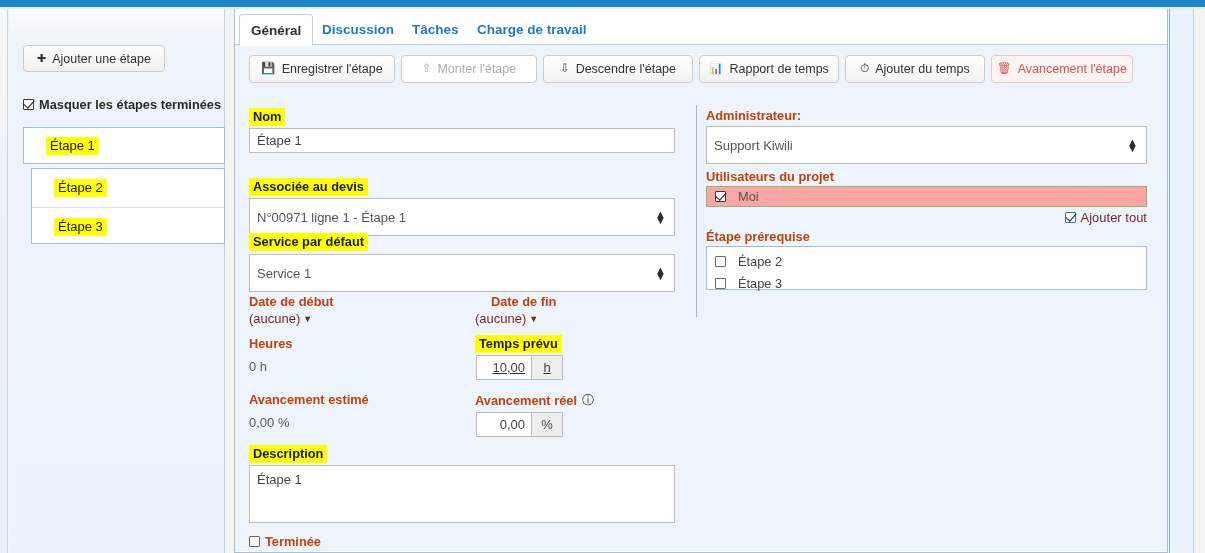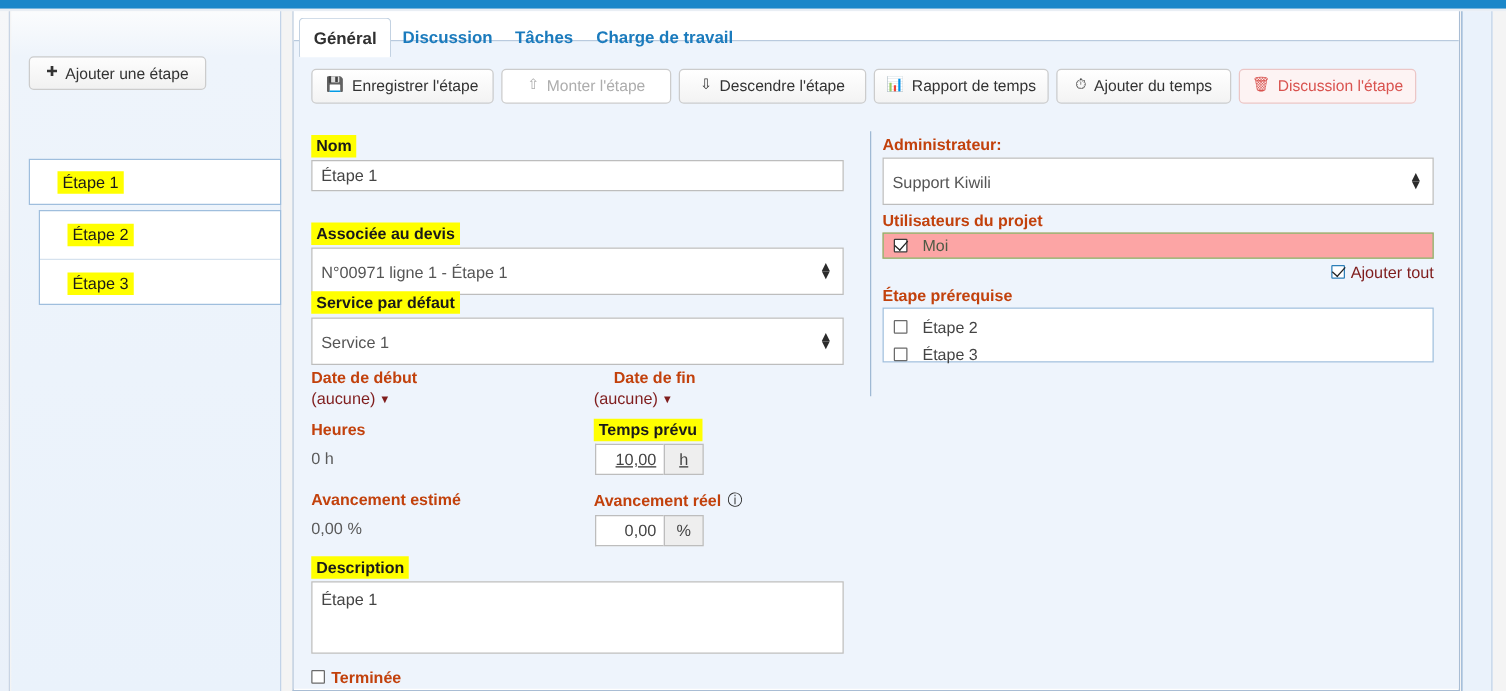--- a/index.html
+++ b/index.html
@@ -89,21 +89,21 @@
     position: absolute; left: 234px; top: 9px; width: 934px; height: 544px;
     background: #ffffff; border: 1px solid #a9bdd4; border-top: none;
   }
   .main-inner {
     position: absolute; left: 0; top: 0; width: 932px; height: 542px;
     background: #eef4fc;
   }
 
   
   .tabstrip {
-    position: absolute; left: 0; top: 0; width: 932px; height: 24px;
+    position: absolute; left: 0; top: 0; width: 932px; height: 36px;
     background: #ffffff;
     border-bottom: 1px solid #b9cade;
   }
   .tab {
     position: absolute; top: 5px; height: 31px;
     display: flex; align-items: center; padding: 0 11px;
     font-size: 13.5px; font-weight: bold; color: #1b7bbd;
     cursor: pointer; white-space: nowrap;
   }
   .tab.active {
@@ -206,20 +206,24 @@
   <div class="topbar-edge"></div>
   <div class="left-gutter"></div>
 
   <div class="sidebar">
 
     <div class="add-step-btn">
       <span class="gl">✚</span>
       <span>Ajouter une étape</span>
     </div>
 
+    <div class="mask-row">
+      <span class="cb-checked"></span>
+      <span>Masquer les étapes terminées</span>
+    </div>
 
     <div class="step-box-active">
       <span class="hl">Étape 1</span>
     </div>
 
     <div class="step-box-list">
       <div class="step-sub">
         <span class="hl">Étape 2</span>
       </div>
       <div class="step-sub">
@@ -262,21 +266,21 @@
         <div class="tb-btn" style="left:464px;width:140px;">
           <span class="gl">📊</span>
           <span>Rapport de temps</span>
         </div>
         <div class="tb-btn" style="left:610px;width:140px;">
           <span class="gl">⏱</span>
           <span>Ajouter du temps</span>
         </div>
         <div class="tb-btn danger" style="left:756px;width:142px;">
           <span class="gl">🗑</span>
-          <span>Discussion l'étape</span>
+          <span>Avancement l'étape</span>
         </div>
       </div>
 
       <div class="body">
 
         <div class="vdiv"></div>
 
         <div style="position:absolute;left:14px;top:11px;">
           <span class="lbl-hl">Nom</span>
         </div>

